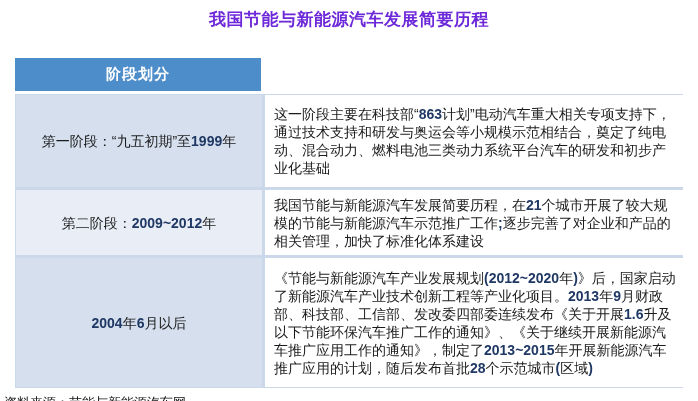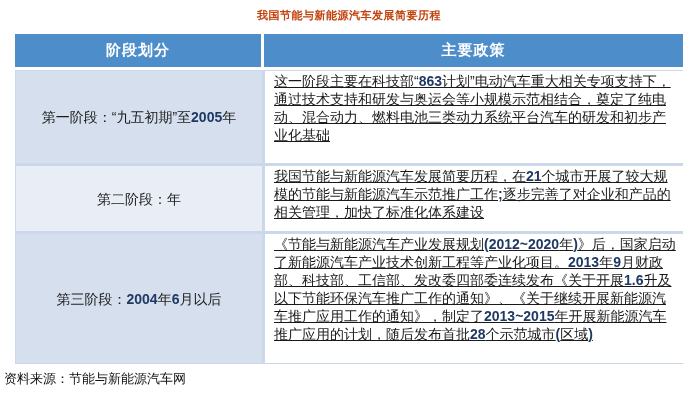--- a/index.html
+++ b/index.html
@@ -9,28 +9,28 @@
     overflow: hidden;
     font-family: "Liberation Sans", "DejaVu Sans", sans-serif;
     color: #1a1a1a;
     position: relative;
   }
   .page { width: 698px; height: 401px; }
 
   .title {
     padding-top: 8px;
     text-align: center;
-    font-size: 11px;
+    font-size: 17px;
     font-weight: bold;
-    color: #c2410c;
+    color: #6d28d9;
     letter-spacing: 0.5px;
   }
 
   .table-wrap {
-    margin: 11px 15px 0 15px;
+    margin: 27px 15px 0 15px;
     width: 668px;
   }
 
   .thead {
     display: grid;
     grid-template-columns: 246px 419px;
     gap: 3px;
     margin-bottom: 3px;
   }
   .th {
@@ -61,22 +61,22 @@
     text-align: center;
     font-size: 14px;
     line-height: 18px;
     padding: 9px 6px;
   }
   .stage-cell[data-band="dark"]  { background: var(--band-dark, #d5dfee); }
   .stage-cell[data-band="light"] { background: var(--band-light, #e9edf6); }
   .policy-cell {
     background: #ffffff;
     display: flex;
+    align-items: center;
     padding: 1px 8px 1px 9px;
-    text-decoration: underline;
   }
   .policy-text {
     font-size: 14px;
     line-height: 18px;
     text-align: left;
   }
   .run-strong {
     font-weight: bold;
     color: var(--strong-text, #1f3864);
   }
@@ -91,44 +91,43 @@
 <body>
 
 <div class="page">
 
   <div class="title">我国节能与新能源汽车发展简要历程</div>
 
   <div class="table-wrap">
 
     <div class="thead">
       <div class="th">阶段划分</div>
-      <div class="th">主要政策</div>
     </div>
 
     <div class="tbody">
 
       <div class="cell stage-cell" data-band="dark">
           <span>第一阶段：“九五初期”至</span>
-          <span class="run-strong">2005</span>
+          <span class="run-strong">1999</span>
           <span>年</span>
         </div>
       <div class="cell policy-cell">
         <div class="policy-text"><span>这一阶段主要在科技部“</span><span class="run-strong">863</span><span>计划”电动汽车重大相关专项支持下，通过技术支持和研发与奥运会等小规模示范相结合，奠定了纯电动、混合动力、燃料电池三类动力系统平台汽车的研发和初步产业化基础</span></div>
       </div>
 
       <div class="cell stage-cell" data-band="light">
           <span>第二阶段：</span>
+          <span class="run-strong">2009~2012</span>
           <span>年</span>
         </div>
       <div class="cell policy-cell">
         <div class="policy-text"><span>我国节能与新能源汽车发展简要历程，在</span><span class="run-strong">21</span><span>个城市开展了较大规模的节能与新能源汽车示范推广工作</span><span class="run-strong">;</span><span>逐步完善了对企业和产品的相关管理，加快了标准化体系建设</span></div>
       </div>
 
       <div class="cell stage-cell" data-band="dark">
-          <span>第三阶段：</span>
           <span class="run-strong">2004</span>
           <span>年</span>
           <span class="run-strong">6</span>
           <span>月以后</span>
         </div>
       <div class="cell policy-cell">
         <div class="policy-text"><span>《节能与新能源汽车产业发展规划</span><span class="run-strong">(2012~2020</span><span>年</span><span class="run-strong">)</span><span>》后，国家启动了新能源汽车产业技术创新工程等产业化项目。</span><span class="run-strong">2013</span><span>年</span><span class="run-strong">9</span><span>月财政部、科技部、工信部、发改委四部委连续发布《关于开展</span><span class="run-strong">1.6</span><span>升及以下节能环保汽车推广工作的通知》、《关于继续开展新能源汽车推广应用工作的通知》，制定了</span><span class="run-strong">2013~2015</span><span>年开展新能源汽车推广应用的计划，随后发布首批</span><span class="run-strong">28</span><span>个示范城市</span><span class="run-strong">(</span><span>区域</span><span class="run-strong">)</span></div>
       </div>
 
     </div>

